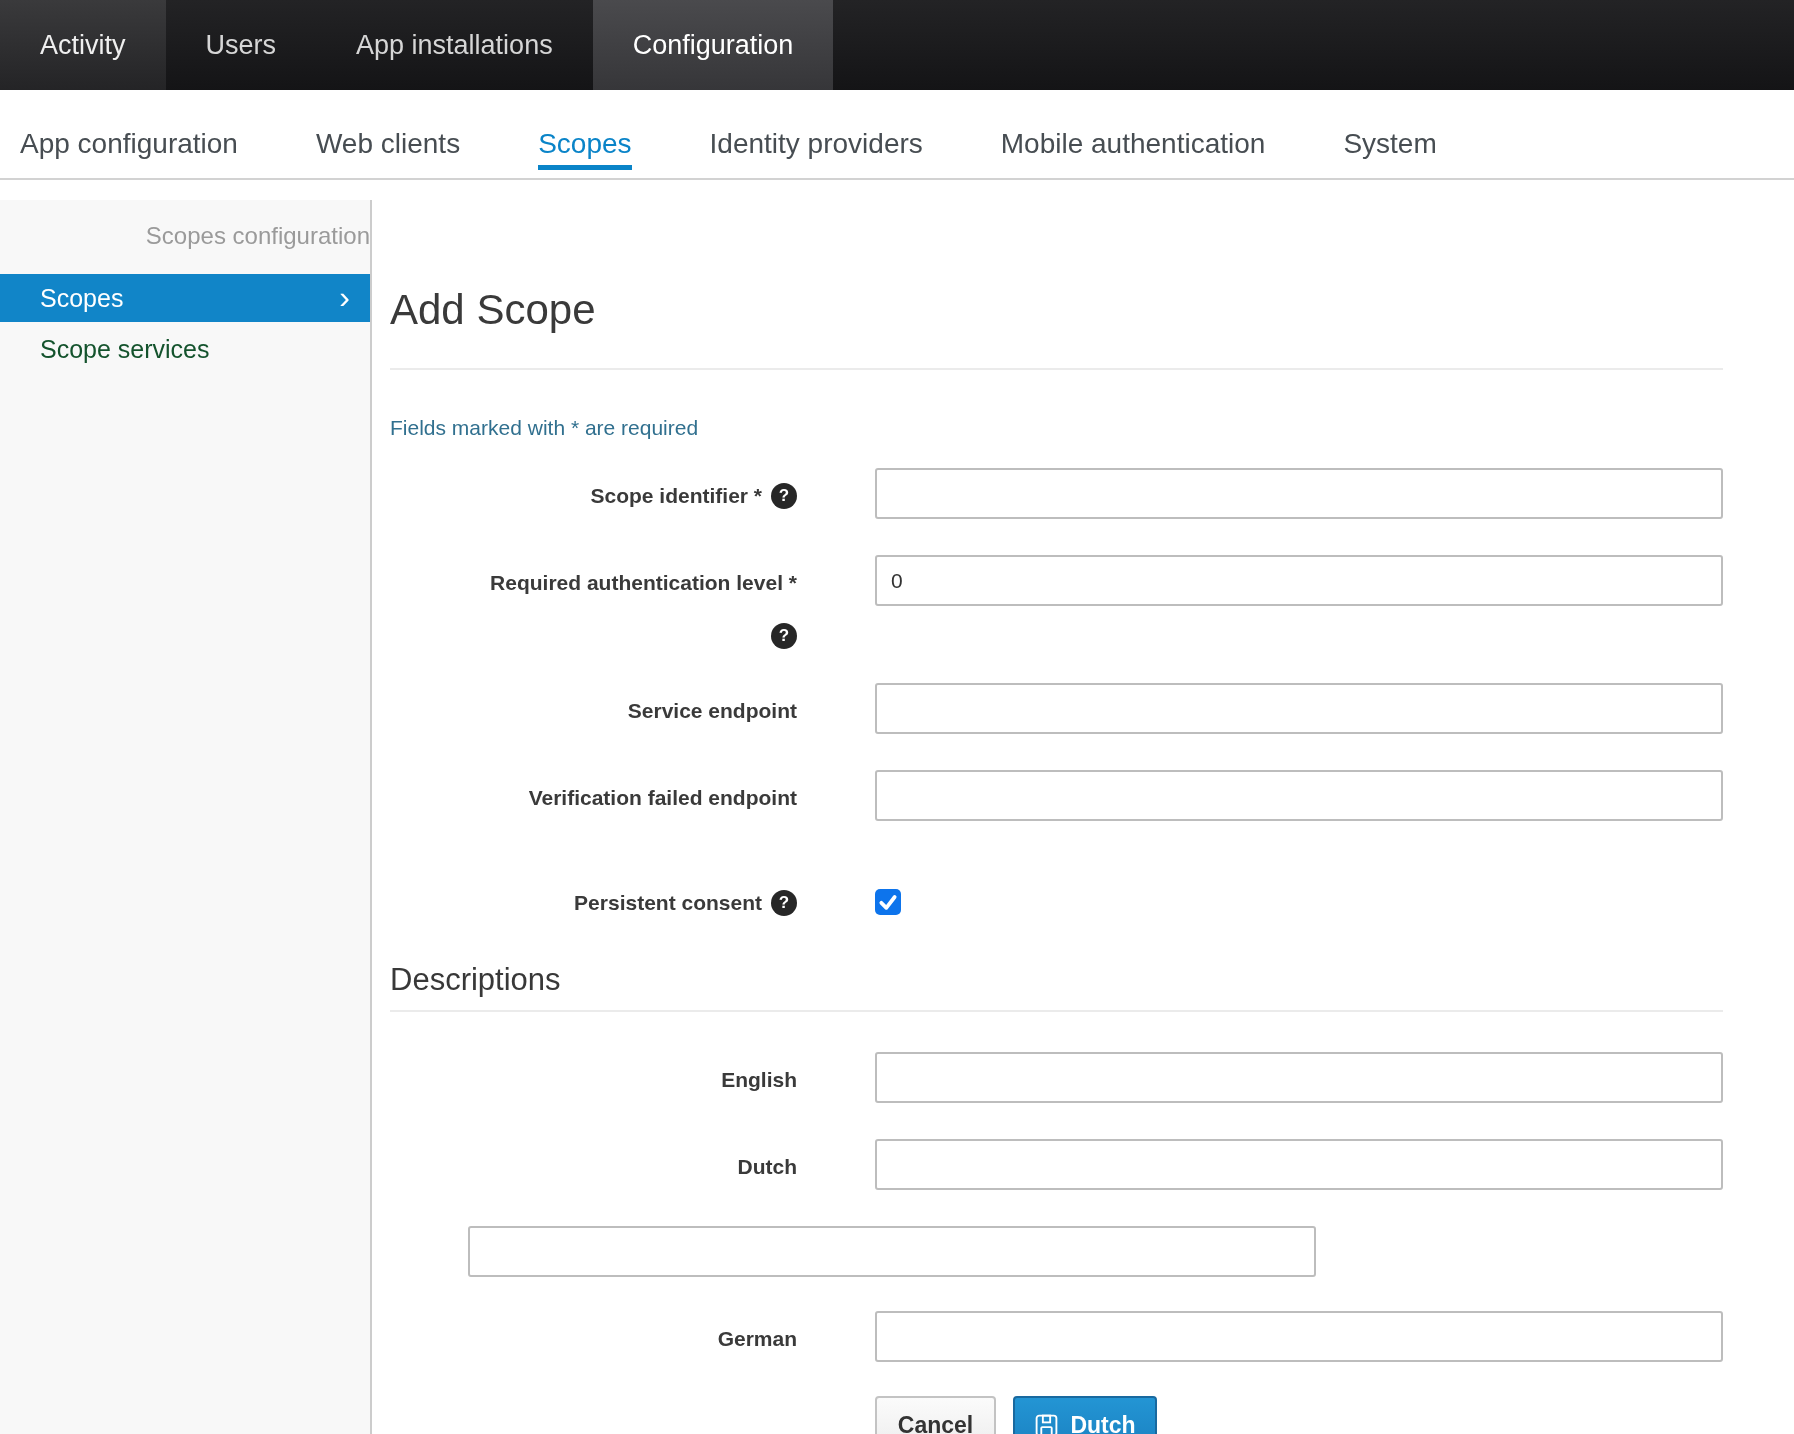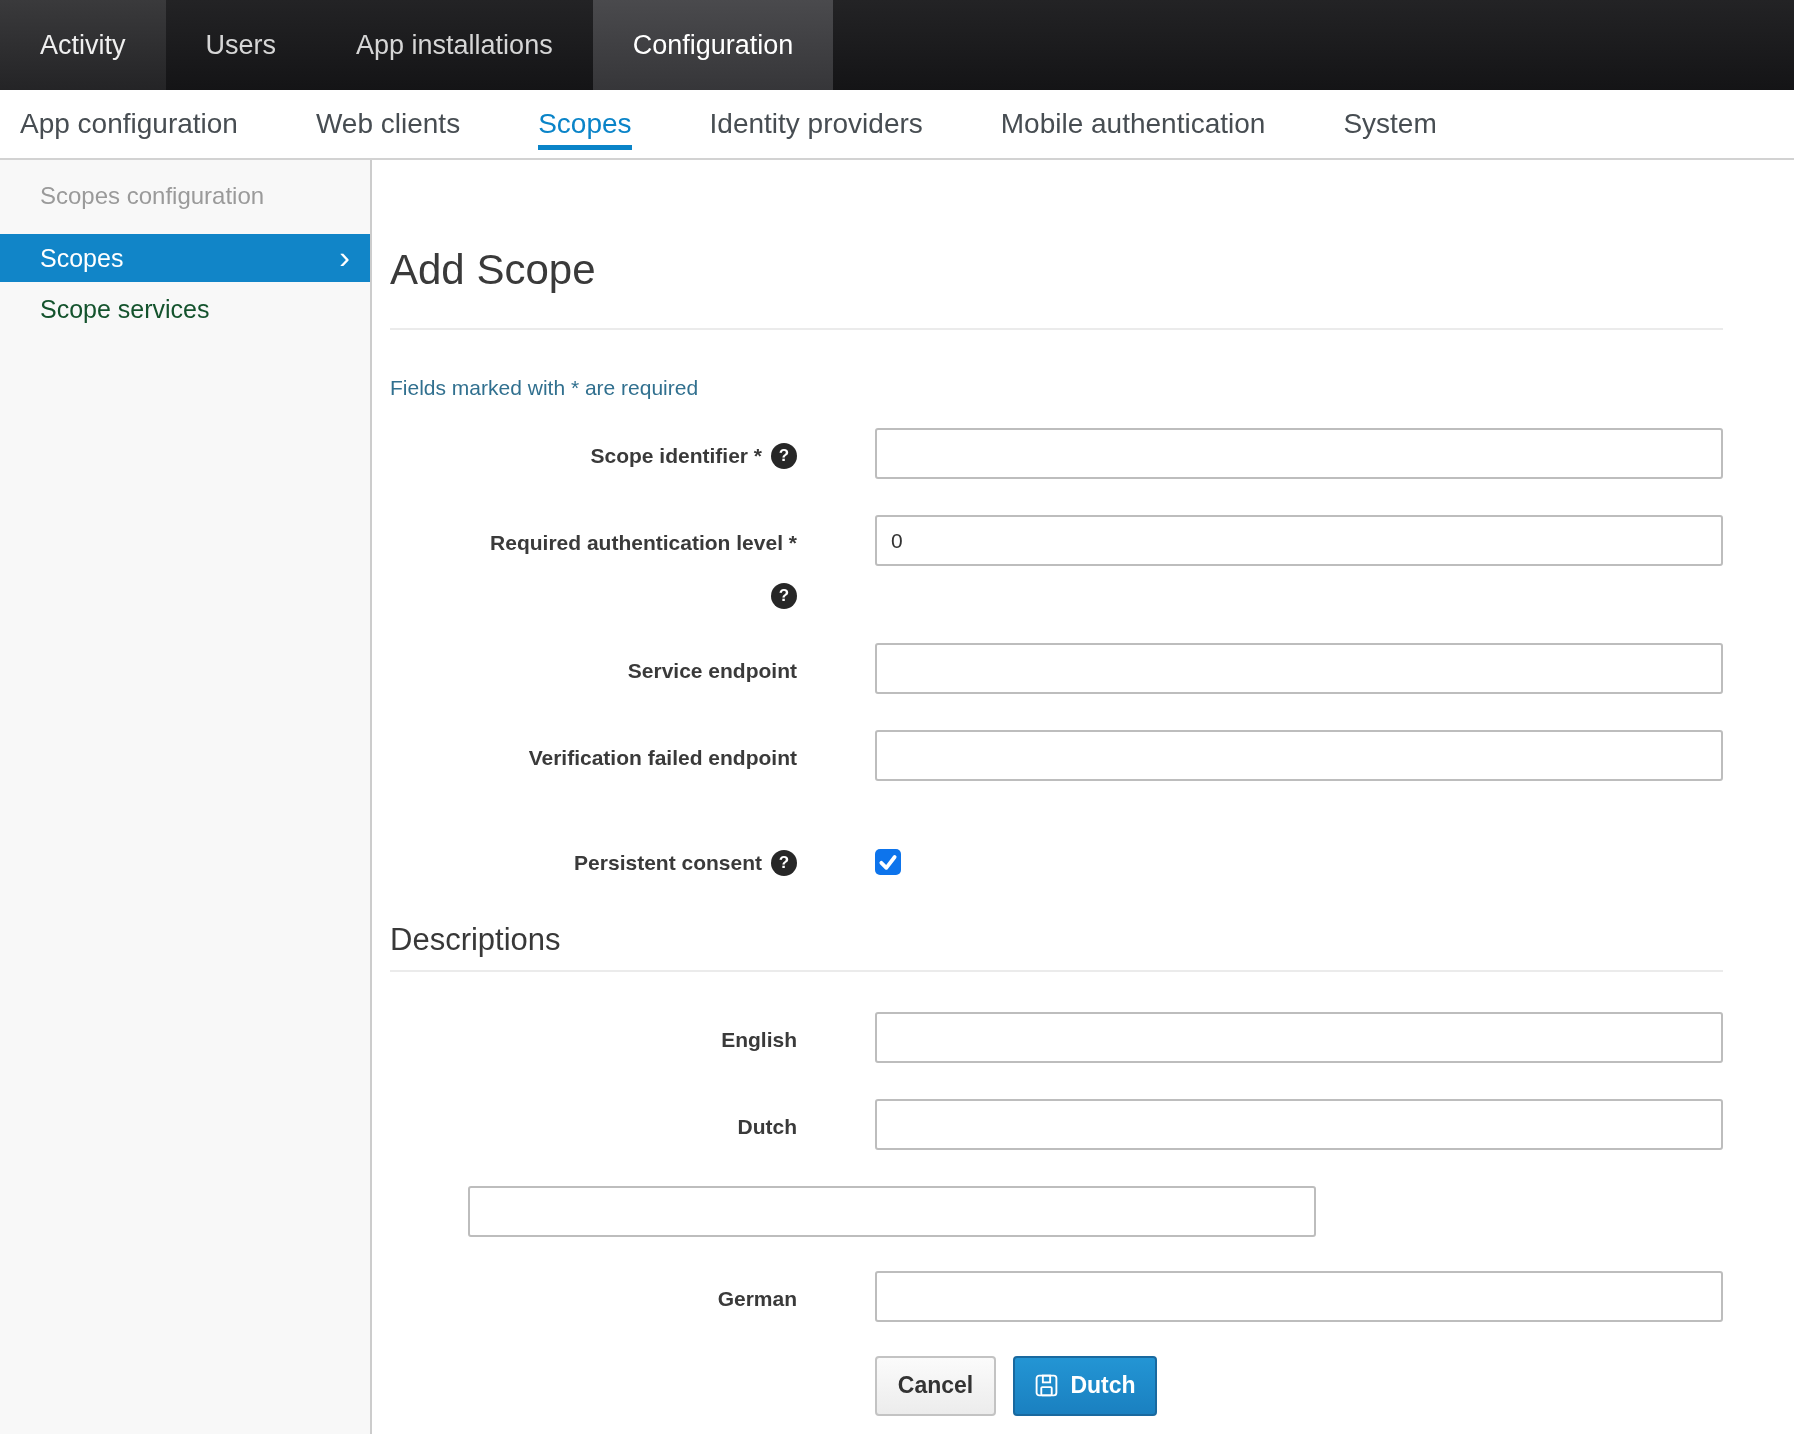--- a/index.html
+++ b/index.html
@@ -1,36 +1,36 @@
 <!DOCTYPE html>
 <html><head>
 <meta charset="utf-8">
 <style>
   * { margin:0; padding:0; box-sizing:border-box; }
   html,body { width:1794px; height:1434px; }
   body { font-family:"Liberation Sans","DejaVu Sans",sans-serif; background:#fff; overflow:hidden; }
-  .page { width:1794px; height:1434px; display:flex; flex-direction:column; }
+  .page { width:1794px; height:1434px; display:flex; flex-direction:column;gap:20px; }
 
   
   .topbar { height:90px; background:linear-gradient(180deg,#232325,#141416); display:flex; flex-shrink:0; }
   .topbar-tab { display:flex; align-items:center; padding:0 40px; font-size:27px; color:#d6d6d6; cursor:pointer; }
   .topbar-tab.hl  { background:linear-gradient(180deg,#3a3a3c,#242426); color:#efefef; }
   .topbar-tab.active { background:linear-gradient(180deg,#4a4a4d,#363639); color:#ffffff; }
 
   
   .subnav { height:70px; background:#fff; border-bottom:2px solid #d2d2d2; display:flex; align-items:center; padding-left:20px; gap:78px; flex-shrink:0; }
   .subnav-item { font-size:28px; color:#474d52; cursor:pointer; }
   .subnav-item.active { color:#0a84c8; }
   .subnav-item.active .lbl { border-bottom:5px solid #0a84c8; padding-bottom:6px; }
 
   
   .body { flex:1; display:flex; min-height:0; }
 
   .sidebar { width:372px; background:#f8f8f8; border-right:2px solid #cccccc; flex-shrink:0; }
-  .sidebar-header { padding:22px 0 0 40px; font-size:24px; color:#9a9a9a; margin-bottom:24px; }
+  .sidebar-header { padding:22px 0 0 40px; font-size:24px; color:#9a9a9a; margin-bottom:24px;text-align:right; }
   .sidebar-item { position:relative; font-size:25px; color:#14532d; padding-left:40px; height:54px; line-height:54px; cursor:pointer; }
   .sidebar-item.active { background:#1185c8; color:#fff; height:48px; line-height:48px; }
   .sidebar-item.active .chev { position:absolute; right:20px; top:0; font-size:32px; line-height:46px; color:#fff; }
 
   .content { flex:1; padding:88px 0 0 18px; }
   .content-inner { width:1333px; }
 
   h1.page-title { font-size:42px; line-height:1.05; font-weight:300; color:#3a3a3a; margin-bottom:36px; }
   .divider { height:2px; background:#ebebeb; }
   .divider.d1 { margin-bottom:46px; }

